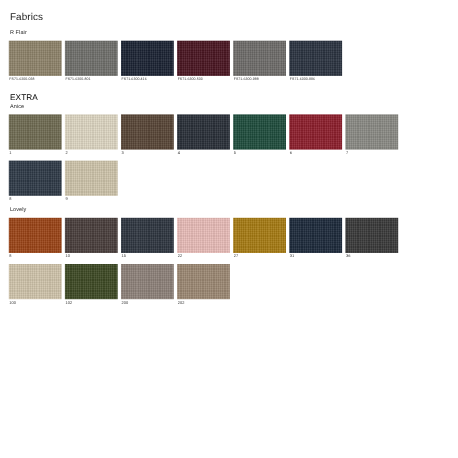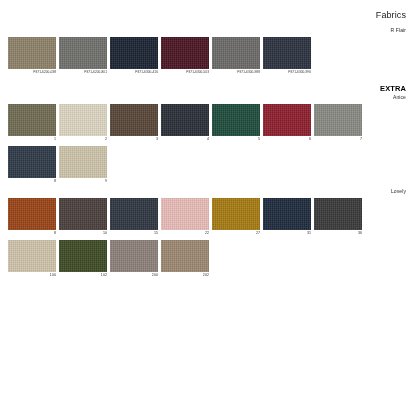--- a/index.html
+++ b/index.html
@@ -13,38 +13,37 @@
     font-family: "Liberation Sans", sans-serif;
     color: #111111;
     overflow: hidden;
   }
   .page {
     position: relative;
     width: 416px;
     height: 416px;
     box-sizing: border-box;
     padding: 8px 10px 0 8px;
-    text-align: right;
   }
   .doc-title {
     font-size: 9px;
     font-weight: 400;
     color: #1a1a1a;
     margin: 2px 0 7px 1px;
     letter-spacing: 0.1px;
   }
   .collection-name {
     font-size: 5px;
     color: #2a2a2a;
     margin: 0 0 4px 1px;
     letter-spacing: 0.1px;
   }
   .section-head {
     font-size: 7.5px;
-    font-weight: bold;
+    font-weight: normal;
     color: #000000;
     margin: 5px 0 1px 1px;
     letter-spacing: 0.1px;
   }
   .section-sub {
     font-size: 5px;
     color: #2a2a2a;
     margin: 0 0 4px 1px;
     letter-spacing: 0.1px;
   }

